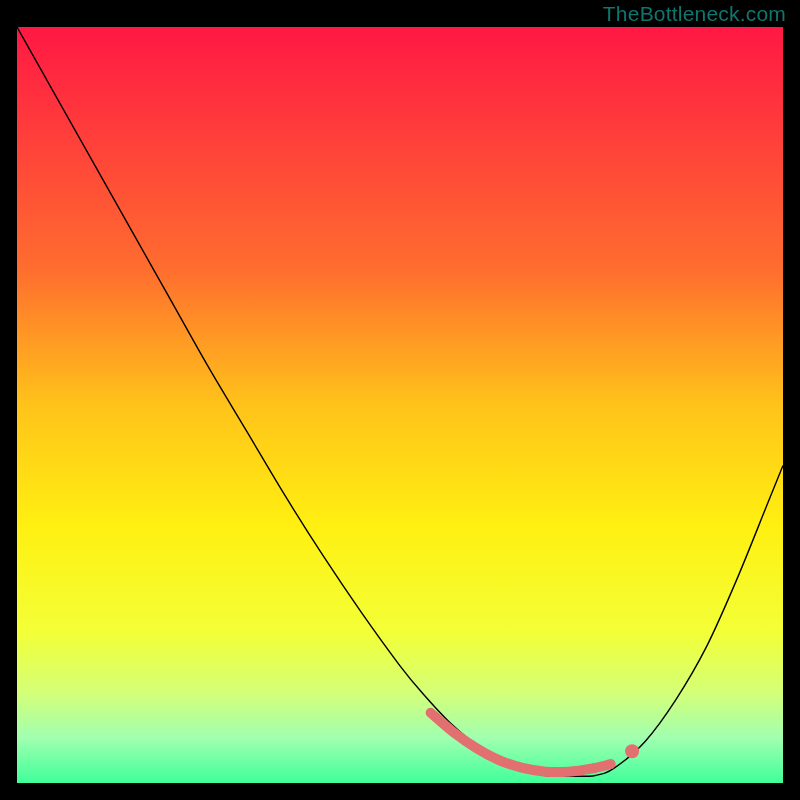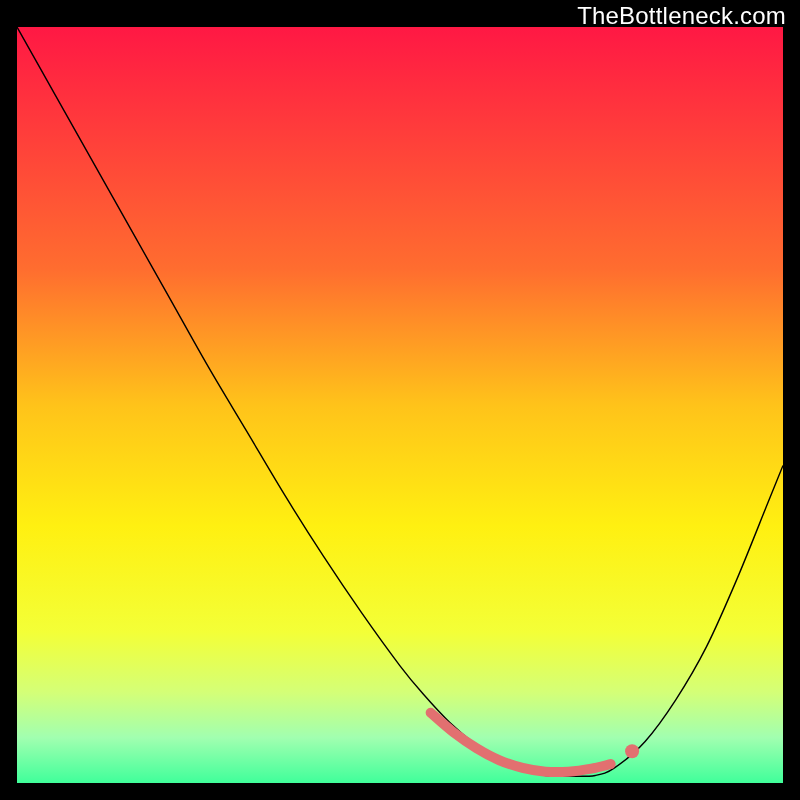--- a/index.html
+++ b/index.html
@@ -8,22 +8,22 @@
     height: 800px;
     background: #000;
     position: relative;
     font-family: Arial, Helvetica, sans-serif;
     overflow: hidden;
   }
   .watermark {
     position: absolute;
     top: 2px;
     right: 14px;
-    color: #ffffff;
-    font-size: 24px;
+    color: #0f766e;
+    font-size: 21px;
     font-weight: 400;
     letter-spacing: 0.2px;
     z-index: 10;
   }
   .plot-area {
     position: absolute;
     left: 17px;
     top: 27px;
     width: 766px;
     height: 756px;

